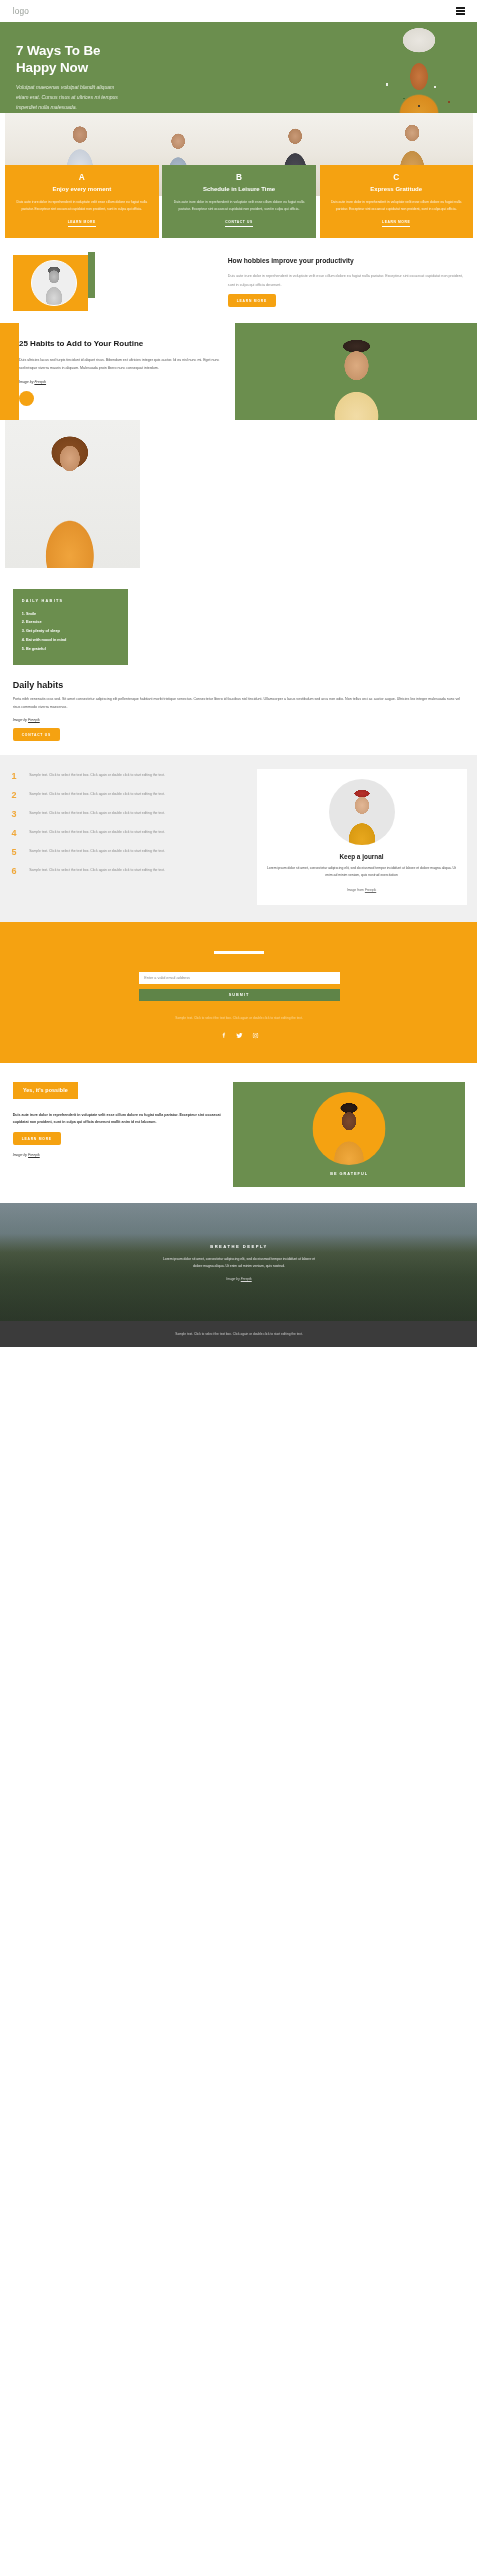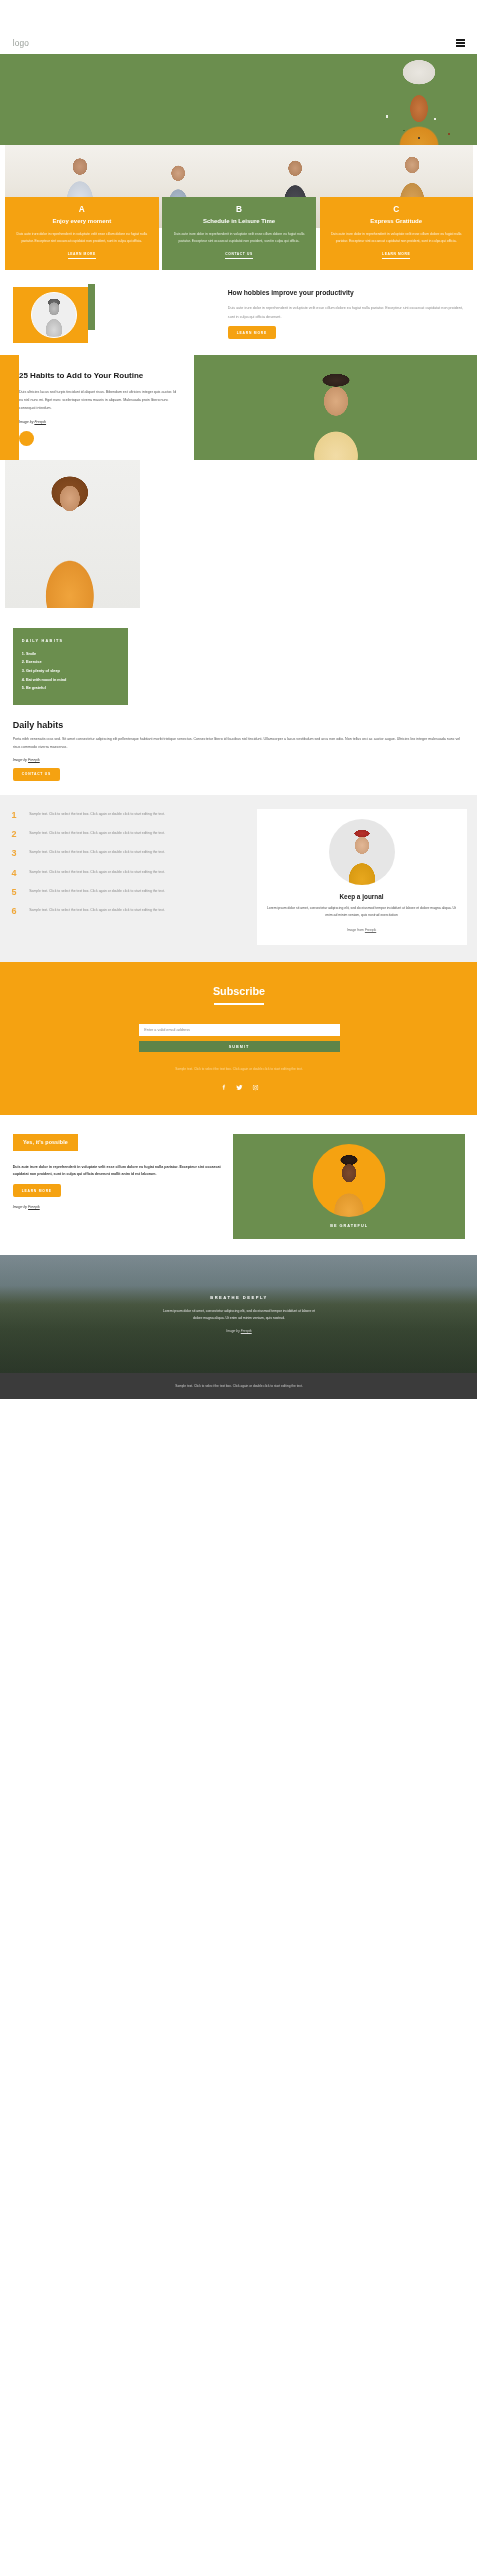--- a/index.html
+++ b/index.html
@@ -10,21 +10,20 @@
     color:#2b2b2b;
     -webkit-font-smoothing:antialiased;
   }
   .page { width:478px; position:relative; overflow:hidden; }
 
   
   .header {
     height:22px; background:#ffffff;
     display:flex; align-items:center; justify-content:space-between;
     padding:0 12.7px;
-    margin-top:32px;
   }
   .logo { font-size:8.3px; color:#9aa09a; letter-spacing:0.2px; font-weight:400; }
   .burger { width:9.6px; display:flex; flex-direction:column; gap:1.6px; cursor:pointer; }
   .burger i { display:block; height:1.3px; background:#1a1a1a; border-radius:0.3px; }
 
   
   .hero {
     position:relative; height:91px; background:#6b8e4e;
     overflow:hidden;
   }
@@ -111,21 +110,21 @@
       #efefef;
   }
   .hob-bar { position:absolute; left:75px; top:0; width:7px; height:46px; background:#6b8e4e; }
   .hobbies-right { flex:1; padding-left:5.1px; padding-top:3.8px; }
   .hob-h2 { font-size:6.7px; font-weight:700; line-height:1.4; color:#1c1c1c; }
   .hob-p { margin-top:7px; font-size:3.7px; line-height:2.2; color:#8b8b8b; }
   .btn.small { margin-top:5.7px; padding:4.5px 9px; font-size:3.3px; }
 
   
   .habits25 { position:relative; display:flex; }
-  .h25-left { width:194px; position:relative; background:#fff; padding:16.6px 14px 14px 19px; }
+  .h25-left { width:235px; position:relative; background:#fff; padding:16.6px 14px 14px 19px; }
   .h25-strip { position:absolute; left:0; top:0; width:19px; height:100%; background:#f5a211; }
   .h25-h2 { font-size:8px; font-weight:700; line-height:1.35; color:#1a1a1a; }
   .h25-p { margin-top:7px; font-size:3.6px; line-height:2.2; color:#555; }
   .h25-credit { margin-top:7px; font-size:3.5px; font-style:italic; color:#333; }
   .h25-credit a { color:#333; }
   .h25-dot { margin-top:7px; width:15.3px; height:15.3px; border-radius:50%; background:#f5a211; }
   .h25-right { flex:1; position:relative; background:#6b8e4e; }
   .h25-photo {
     position:absolute; inset:0;
     background:
@@ -254,20 +253,28 @@
         <i></i>
         <i></i>
         <i></i>
       </div>
   </div>
 
   <div class="hero">
     <div class="hero-photo">
         <div class="dots"></div>
       </div>
+    <div class="hero-inner">
+      <h1>
+        <span>7 Ways To Be</span><br>
+        <span>Happy Now</span>
+      </h1>
+      <p class="lead">Volutpat maecenas volutpat blandit aliquam etiam erat. Cursus risus at ultrices mi tempus imperdiet nulla malesuada.</p>
+
+    </div>
   </div>
 
   <div class="friends-wrap">
     <div class="friends-photo"></div>
     <div class="abc-row">
       <div class="abc-card orange">
         <div class="abc-letter">A</div>
         <div class="abc-title">Enjoy every moment</div>
         <div class="abc-body">Duis aute irure dolor in reprehenderit in voluptate velit esse cillum dolore eu fugiat nulla pariatur. Excepteur sint occaecat cupidatat non proident, sunt in culpa qui officia.</div>
         <a class="abc-link" href="#">LEARN MORE</a>
@@ -370,21 +377,20 @@
       <div class="j-avatar"></div>
       <div class="j-h3">Keep a journal</div>
       <div class="j-p">Lorem ipsum dolor sit amet, consectetur adipiscing elit, sed do eiusmod tempor incididunt ut labore et dolore magna aliqua. Ut enim ad minim veniam, quis nostrud exercitation</div>
       <div class="j-credit">
         <span>Image from </span><a href="#">Freepik</a>
       </div>
     </div>
   </div>
 
   <div class="subscribe">
-    <div class="sub-h2">Subscribe</div>
     <div class="sub-rule"></div>
     <div class="sub-form">
       <input class="sub-input" type="text" placeholder="Enter a valid email address" style="">
       <button class="sub-submit">SUBMIT</button>
     </div>
     <div class="sub-note">Sample text. Click to select the text box. Click again or double click to start editing the text.</div>
     <div class="socials">
       <a href="#">
         <svg viewBox="0 0 24 24">
             <path d="M14.5 8.5V6.8c0-.8.2-1.3 1.4-1.3h1.5V2.6C17 2.5 16.2 2.4 15.3 2.4c-2.4 0-4 1.5-4 4.2v1.9H8.8v3h2.5v7.9h3.2v-7.9h2.5l.4-3h-2.9z"></path>

